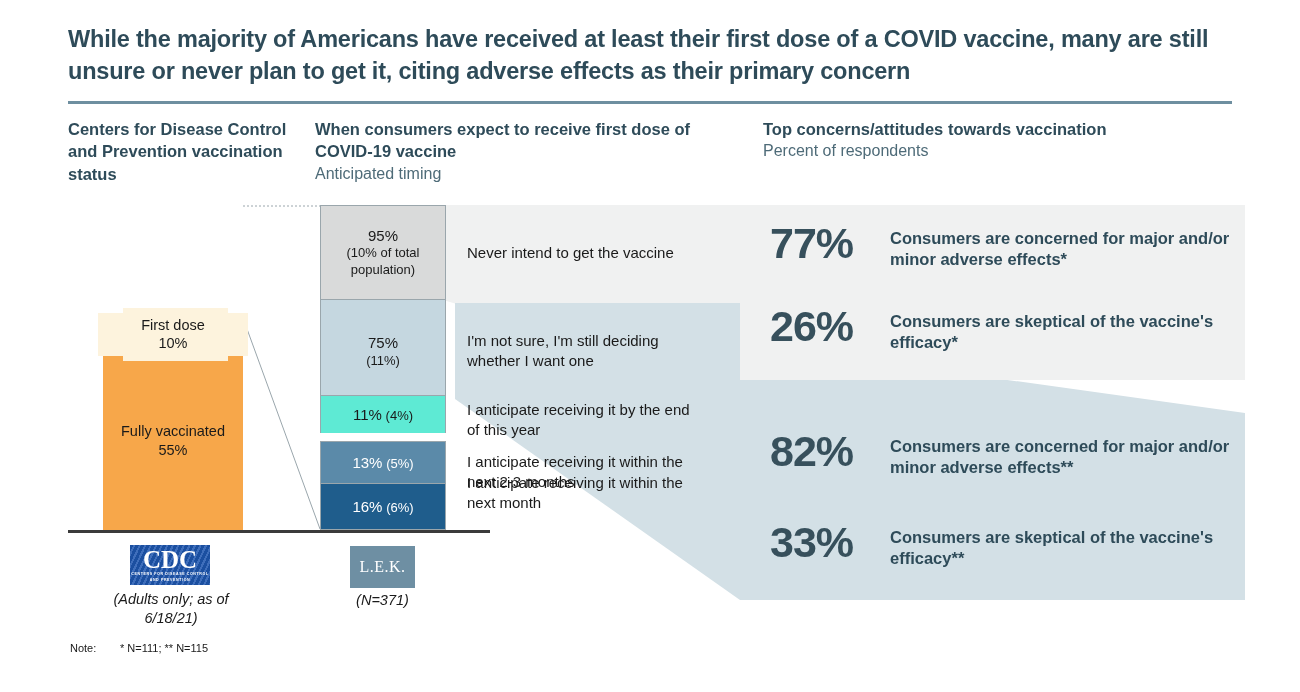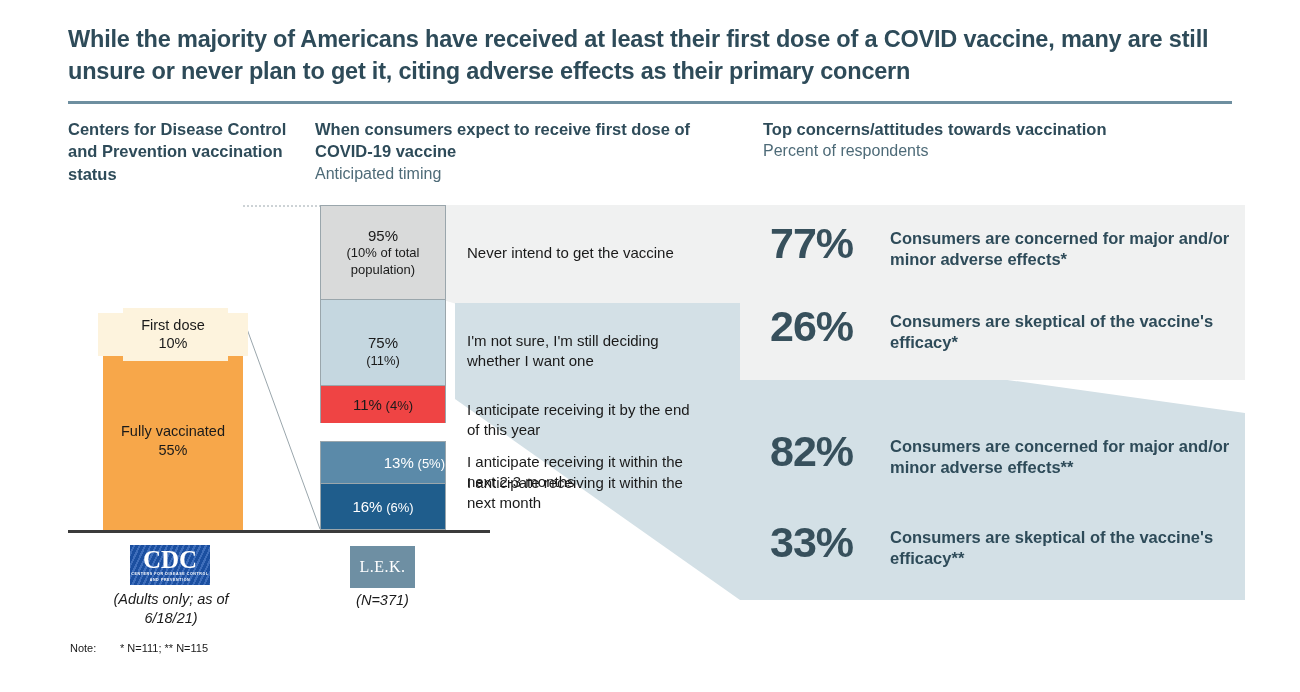--- a/index.html
+++ b/index.html
@@ -57,22 +57,22 @@
 
   
   #bar-mid{position:absolute;left:320px;top:205px;width:126px;height:325px;}
   .mseg{position:absolute;left:0;width:126px;box-sizing:border-box;
         border:1px solid #9aa6ac;border-bottom:none;
         display:flex;align-items:center;justify-content:center;
         text-align:center;font-size:13.5px;line-height:1.3;}
   .mseg:last-child{border-bottom:1px solid #9aa6ac;}
   #m-never{top:0;height:94px;background:#d9dada;color:#1a1a1a;}
   #m-unsure{top:94px;height:104px;background:#c5d7e0;color:#1a1a1a;}
-  #m-year{top:180px;height:38px;background:#ef4444;color:#1a1a1a;}
-  #m-23mo{top:236px;height:42px;background:#5b8aa9;color:#ffffff;justify-content:flex-end;}
+  #m-year{top:190px;height:38px;background:#5eead4;color:#1a1a1a;}
+  #m-23mo{top:236px;height:42px;background:#5b8aa9;color:#ffffff;}
   #m-month{top:278px;height:47px;background:#1f5d8c;color:#ffffff;}
   .mseg .big{font-size:15px;}
   .mseg .sm{font-size:13px;}
   .mseg .stack{display:flex;flex-direction:column;align-items:center;}
 
   
   #connectors{position:absolute;left:0;top:0;width:1300px;height:692px;
               pointer-events:none;}
 
   

